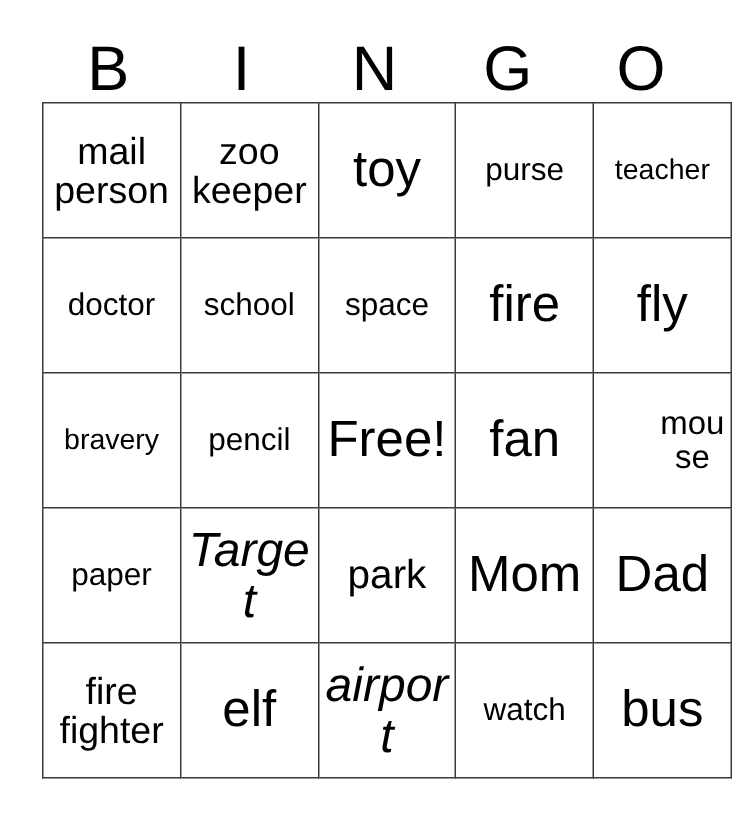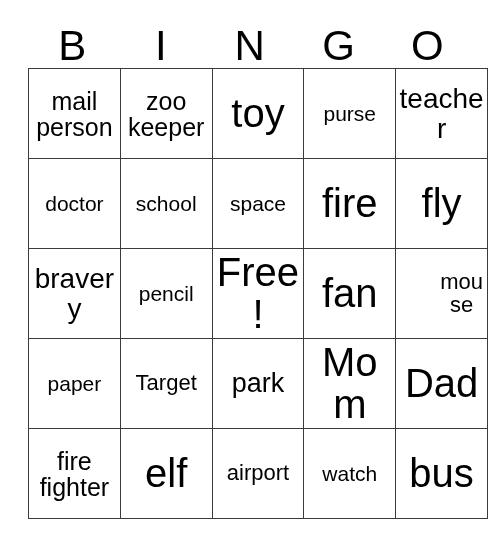--- a/index.html
+++ b/index.html
@@ -56,26 +56,26 @@
     overflow: hidden;
   }
   .cell-text {
     display: block;
     line-height: 1.04;
     white-space: pre-line;
     word-break: break-word;
   }
 
   
-  .fs-xl   { font-size: 40px; }
+  .fs-xl   { font-size: 34px; }
   .fs-lg   { font-size: 27px; }
   .fs-md   { font-size: 21px; }
-  .fs-sm   { font-size: 22px; }
+  .fs-sm   { font-size: 32px; font-style: italic; }
   .fs-xs   { font-size: 22px; padding-left: 40px; }
-  .fs-xxs  { font-size: 28px; }
+  .fs-xxs  { font-size: 19px; }
   .fs-two  { font-size: 25px; }
 </style>
 </head>
 <body>
 
 <div class="card">
 
   <div class="header-row">
     <div class="header-cell">B</div>
     <div class="header-cell">I</div>

